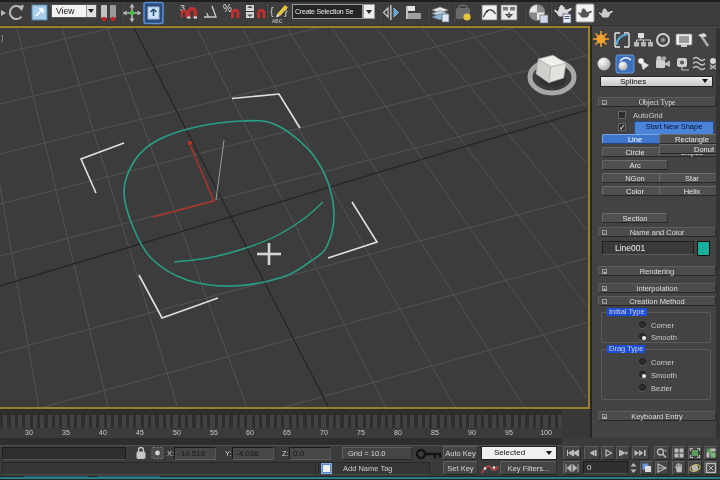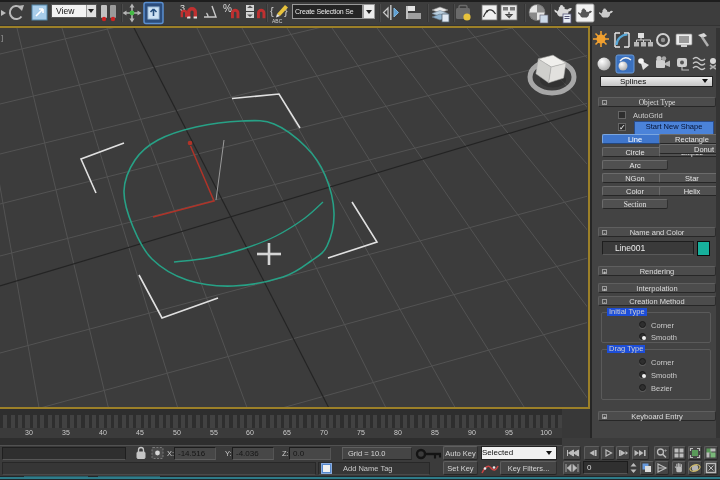--- a/index.html
+++ b/index.html
@@ -280,21 +280,21 @@
 <div class="otbtn" style="left:602px;top:134px;background:#3f76cc;border-color:#7aa6e0 #24477e #24477e #7aa6e0;color:#fff;">Line</div>
 <div class="otbtn" style="left:659px;top:134px;">Rectangle</div>
 <div class="otbtn" style="left:602px;top:147px;">Circle</div>
 <div class="otbtn" style="left:659px;top:147px;">Ellipse</div>
 <div class="otbtn" style="left:602px;top:160px;">Arc</div>
 <div class="otbtn" style="left:659px;top:144px;padding-left:24px;">Donut</div>
 <div class="otbtn" style="left:602px;top:173px;">NGon</div>
 <div class="otbtn" style="left:659px;top:173px;">Star</div>
 <div class="otbtn" style="left:602px;top:186px;">Color</div>
 <div class="otbtn" style="left:659px;top:186px;">Helix</div>
-<div class="otbtn" style="left:602px;top:199px;font-family:Liberation Serif, serif;">Section</div>
+<div class="otbtn" style="left:602px;top:213px;">Section</div>
 
 <div class="rollhead" style="top:227px;"><div class="pm">-</div>Name and Color</div>
 <div class="abs" style="left:602px;top:241px;width:92px;height:14px;background:#3a3a3a;border:1px solid #1e1e1e;border-bottom-color:#5a5a5a;color:#ededed;font-size:8.5px;line-height:13px;padding-left:12px;">Line001</div>
 <div class="abs" style="left:697px;top:241px;width:13px;height:15px;background:#17b09c;border:1px solid #0c0c0c;"></div>
 
 <div class="rollhead" style="top:266px;"><div class="pm">+</div>Rendering</div>
 <div class="rollhead" style="top:283px;"><div class="pm">+</div>Interpolation</div>
 <div class="rollhead" style="top:296px;"><div class="pm">-</div>Creation Method</div>
 
 <div class="grp" style="top:312px;height:31px;"></div>
@@ -359,21 +359,21 @@
 <div class="fld" style="left:289px;top:447px;width:42px;height:13px;">0.0</div>
 <div class="btn" style="left:342px;top:447px;width:70px;height:13px;line-height:12px;text-align:left;padding-left:5px;border-radius:0;">Grid = 10.0</div>
 
 <svg class="abs" style="left:415px;top:446px;" width="28" height="16" viewBox="0 0 28 16">
   <circle cx="6" cy="8" r="4" fill="none" stroke="#141414" stroke-width="2.4"></circle>
   <line x1="10" y1="8" x2="26" y2="8" stroke="#141414" stroke-width="2.4"></line>
   <line x1="20" y1="8" x2="20" y2="12.5" stroke="#141414" stroke-width="2.2"></line>
   <line x1="25" y1="8" x2="25" y2="11.5" stroke="#141414" stroke-width="2.2"></line>
 </svg>
 <div class="btn" style="left:443px;top:446px;width:35px;height:14px;line-height:13px;">Auto Key</div>
-<div class="abs" style="left:481px;top:446px;width:76px;height:14px;background:#f0f0f0;border:1px solid #222;color:#111;font-size:8px;line-height:12px;padding-left:0;">Selected</div>
+<div class="abs" style="left:481px;top:446px;width:76px;height:14px;background:#f0f0f0;border:1px solid #222;color:#111;font-size:8px;line-height:12px;padding-left:12px;">Selected</div>
 <div class="abs" style="left:546px;top:451px;width:0;height:0;border-left:3.5px solid transparent;border-right:3.5px solid transparent;border-top:4.5px solid #111;"></div>
 
 <div class="abs" style="left:2px;top:462px;width:314px;height:13px;background:#363636;border:1px solid #282828;border-bottom-color:#4a4a4a;"></div>
 <div class="abs" style="left:318px;top:462px;width:112px;height:13px;background:#363636;border:1px solid #282828;border-bottom-color:#4a4a4a;"></div>
 <div class="abs" style="left:321px;top:463px;width:11px;height:11px;background:#5588cc;border:1px solid #88aadd;"></div>
 <div class="abs" style="left:323px;top:465px;width:7px;height:7px;background:#f0f0f0;"></div>
 <div class="lbl" style="left:343px;top:465px;color:#c9c9c9;">Add Name Tag</div>
 <div class="btn" style="left:443px;top:461px;width:35px;height:14px;line-height:13px;">Set Key</div>
 <svg class="abs" style="left:480px;top:461px;" width="20" height="15" viewBox="0 0 20 15">
   <path d="M2 12 Q7 2 11 7 T18 5" fill="none" stroke="#cc4444" stroke-width="1.5"></path>

